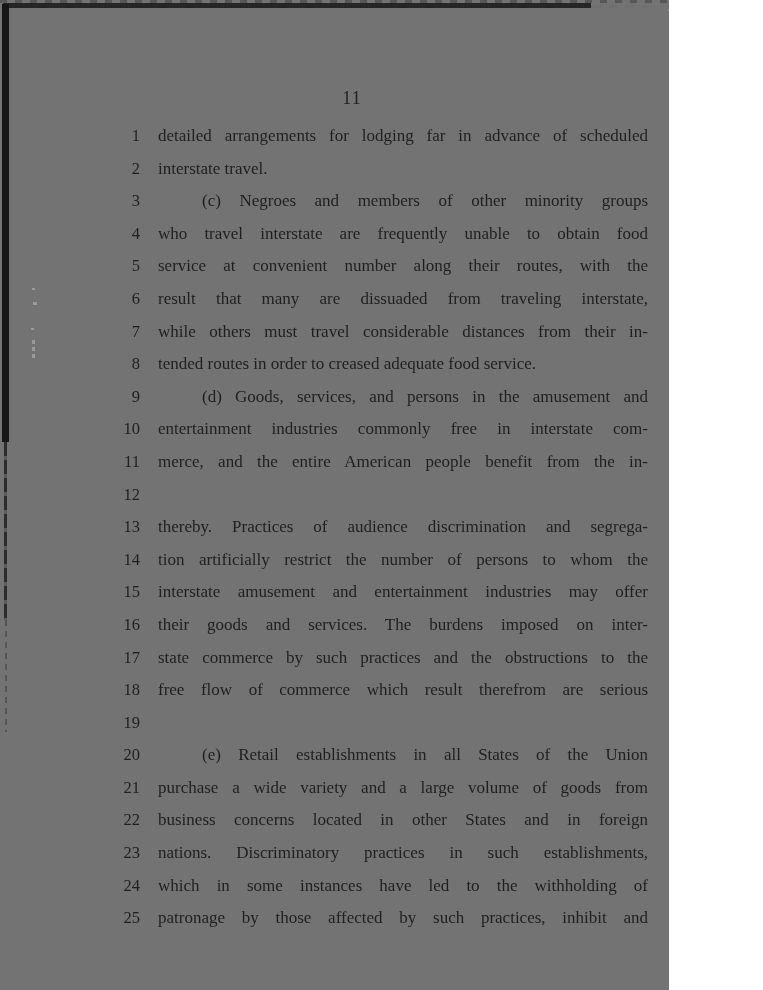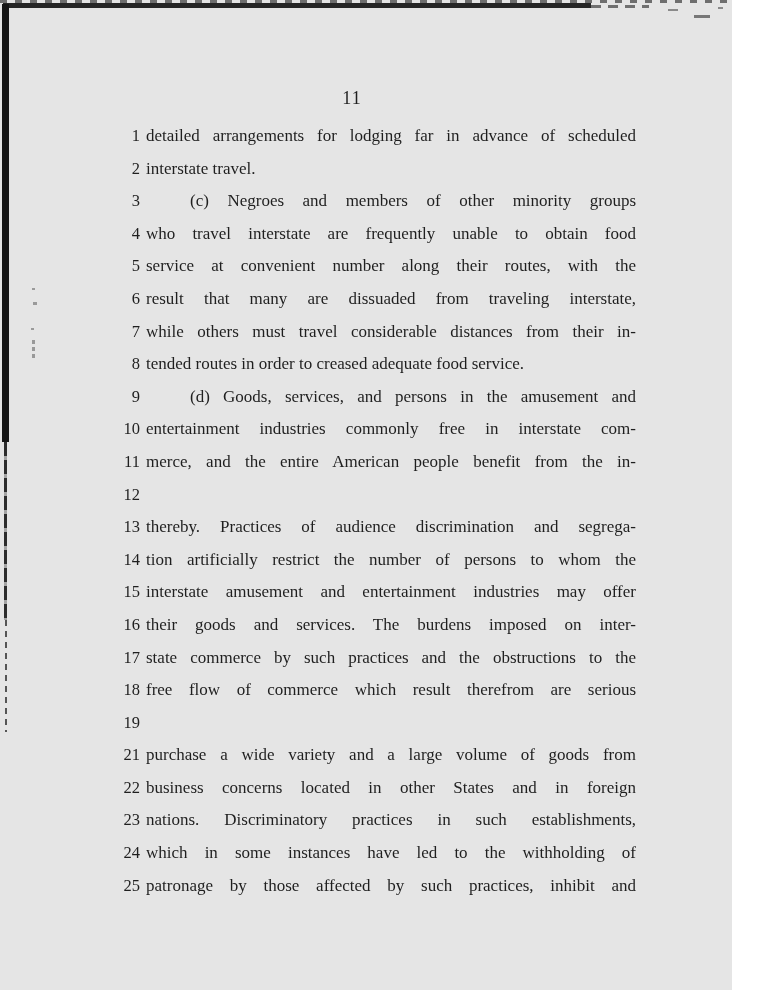--- a/index.html
+++ b/index.html
@@ -1,23 +1,24 @@
 <!DOCTYPE html>
 <html><head>
 <meta charset="utf-8">
 <style>
   html, body { margin: 0; padding: 0; background: #ffffff; }
   .page {
     position: relative;
-    width: 732px;
+    width: 636px;
     height: 990px;
-    background: #e5e5e5;
+    background: #737373;
     overflow: hidden;
     font-family: "Liberation Serif", "DejaVu Serif", serif;
     color: #1f1f1f;
+    padding-left: 33px;
   }
 
   
   .artifact { position: absolute; }
   .top-dotted {
     top: 0; left: 0; width: 763px; height: 3px;
     background: repeating-linear-gradient(90deg, rgba(80,80,80,.8) 0 7px, transparent 7px 15px);
   }
   .top-bar { top: 3px; left: 3px; width: 588px; height: 5px; background: #262626; }
   .top-bar-ext {
@@ -51,21 +52,21 @@
     top: 88px; left: 336px; width: 32px;
     text-align: center;
     font-size: 18px;
     letter-spacing: 1px;
   }
   .lines { position: absolute; top: 120px; left: 100px; width: 548px; }
   .row { display: flex; height: 32.6px; line-height: 32.6px; font-size: 17px; }
   .num { flex: none; width: 40px; text-align: right; font-size: 16.5px; }
   .txt {
     flex: none;
-    margin-left: 6px;
+    margin-left: 18px;
     width: 490px;
     text-align: justify;
     text-align-last: justify;
     white-space: normal;
   }
   .row.last .txt { text-align-last: left; }
   .row.indent .txt { text-indent: 44px; }
 </style>
 </head>
 <body>
@@ -157,20 +158,24 @@
         <span class="num">17</span>
         <span class="txt">state commerce by such practices and the obstructions to the</span>
       </div>
       <div class="row">
         <span class="num">18</span>
         <span class="txt">free flow of commerce which result therefrom are serious</span>
       </div>
       <div class="row last">
         <span class="num">19</span>
       </div>
+      <div class="row indent">
+        <span class="num">20</span>
+        <span class="txt">(e) Retail establishments in all States of the Union</span>
+      </div>
       <div class="row">
         <span class="num">21</span>
         <span class="txt">purchase a wide variety and a large volume of goods from</span>
       </div>
       <div class="row">
         <span class="num">22</span>
         <span class="txt">business concerns located in other States and in foreign</span>
       </div>
       <div class="row">
         <span class="num">23</span>

